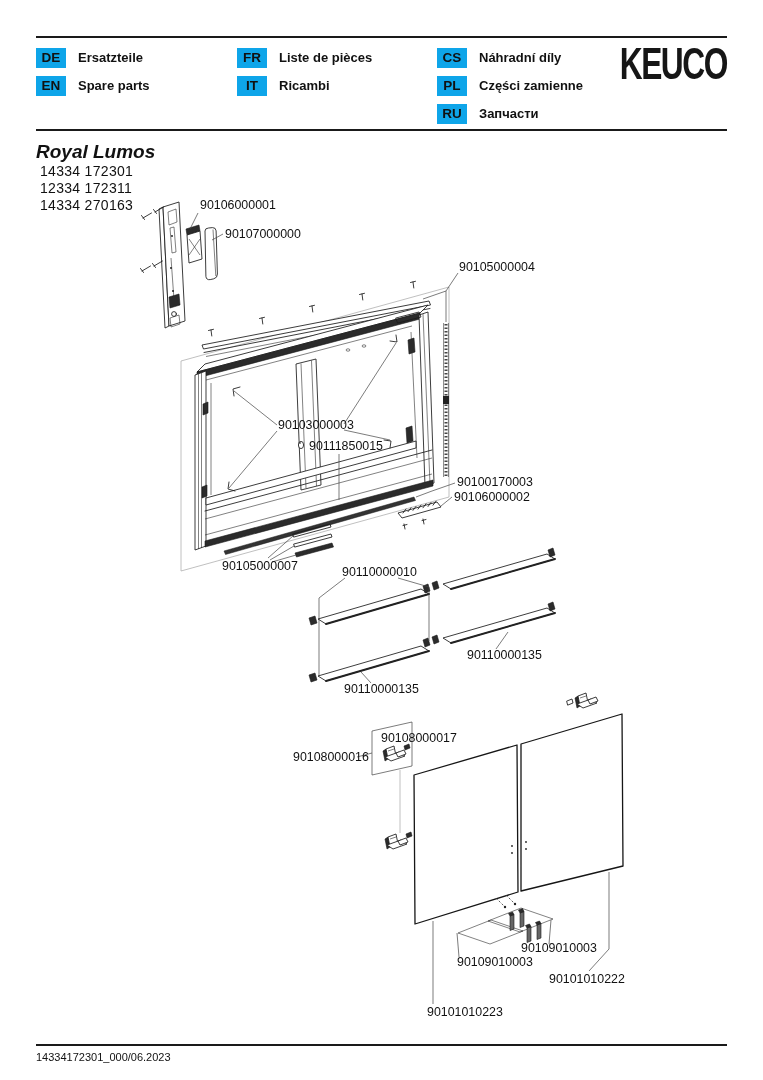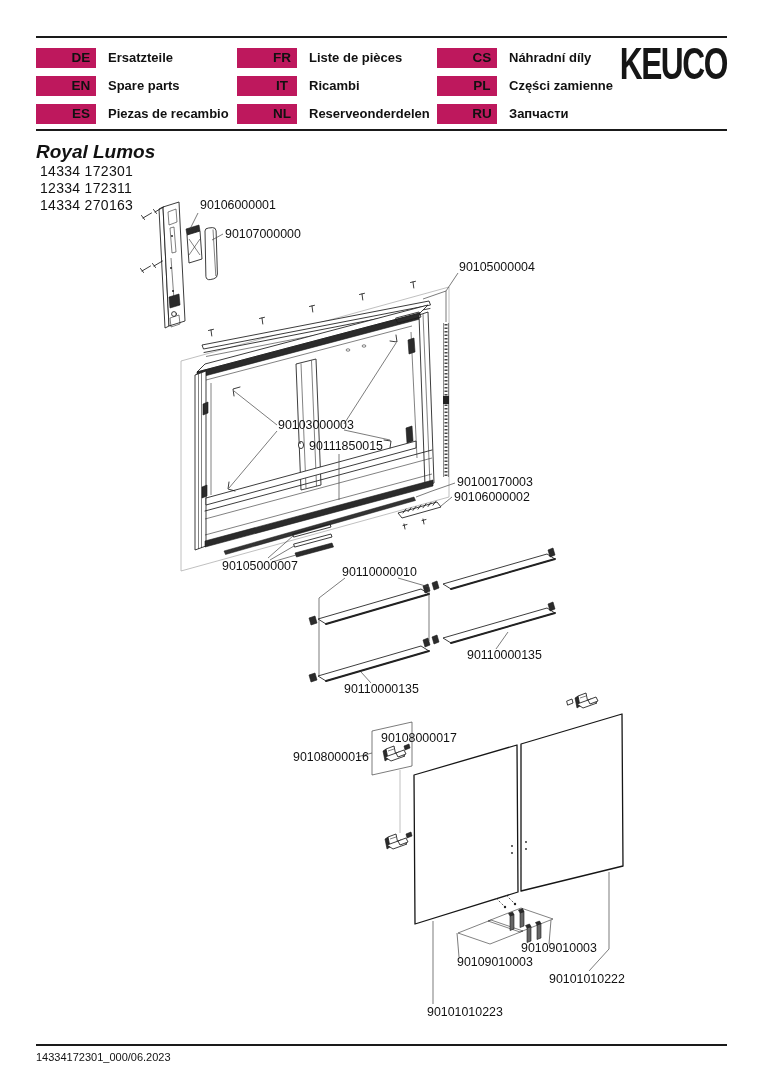--- a/index.html
+++ b/index.html
@@ -3,22 +3,22 @@
 <meta charset="utf-8">
 <style>
   html,body{margin:0;padding:0;background:#e8e8e8;}
   .page{position:relative;width:763px;height:1080px;background:#ffffff;margin:0 auto;
         font-family:"Liberation Sans",sans-serif;color:#111;overflow:hidden;}
   .rule{position:absolute;left:36px;width:691px;background:#1a1a1a;}
   .rule.top{top:36px;height:2px;}
   .rule.mid{top:129px;height:1.5px;}
   .rule.bot{top:1044px;height:1.5px;}
   .lang{position:absolute;height:20px;white-space:nowrap;}
-  .badge{display:inline-block;width:30px;height:20px;background:#be185d;color:#111;
-         font-weight:bold;font-size:13.5px;line-height:20px;text-align:center;vertical-align:top;padding-left:30px;}
+  .badge{display:inline-block;width:30px;height:20px;background:#0ea5e9;color:#111;
+         font-weight:bold;font-size:13.5px;line-height:20px;text-align:center;vertical-align:top;}
   .lang-label{display:inline-block;margin-left:12px;font-weight:bold;font-size:13px;line-height:20px;vertical-align:top;}
   .logo{position:absolute;top:42px;right:36px;font-size:44px;font-weight:bold;letter-spacing:-2px;
         transform:scaleX(0.72);transform-origin:100% 50%;color:#161616;line-height:1;}
   .product-name{position:absolute;left:36px;top:141px;font-size:19px;font-weight:bold;font-style:italic;}
   .sku{position:absolute;left:40px;font-size:14px;letter-spacing:0.3px;}
   .footer-doc{position:absolute;left:36px;top:1051px;font-size:11px;}
   svg text{font-family:"Liberation Sans",sans-serif;font-size:12.4px;fill:#111;}
   .ln{fill:none;stroke:#1a1a1a;stroke-width:.85;stroke-linejoin:round;stroke-linecap:round;}
   .tn{fill:none;stroke:#1a1a1a;stroke-width:.55;stroke-linejoin:round;}
   .wh{fill:#fff;stroke:#1a1a1a;stroke-width:.85;stroke-linejoin:round;}
@@ -33,28 +33,24 @@
 
 <div class="page">
 
   <div class="rule top"></div>
   <div class="rule mid"></div>
 
   <div class="lang" style="left:36px;top:48px">
     <span class="badge">DE</span><span class="lang-label">Ersatzteile</span></div>
   <div class="lang" style="left:36px;top:76px">
     <span class="badge">EN</span><span class="lang-label">Spare parts</span></div>
-  <div class="lang" style="left:36px;top:104px">
-    <span class="badge">ES</span><span class="lang-label">Piezas de recambio</span></div>
   <div class="lang" style="left:237px;top:48px">
     <span class="badge">FR</span><span class="lang-label">Liste de pièces</span></div>
   <div class="lang" style="left:237px;top:76px">
     <span class="badge">IT</span><span class="lang-label">Ricambi</span></div>
-  <div class="lang" style="left:237px;top:104px">
-    <span class="badge">NL</span><span class="lang-label">Reserveonderdelen</span></div>
   <div class="lang" style="left:437px;top:48px">
     <span class="badge">CS</span><span class="lang-label">Náhradní díly</span></div>
   <div class="lang" style="left:437px;top:76px">
     <span class="badge">PL</span><span class="lang-label">Części zamienne</span></div>
   <div class="lang" style="left:437px;top:104px">
     <span class="badge">RU</span><span class="lang-label">Запчасти</span></div>
 
   <div class="logo">KEUCO</div>
 
   <div class="product-name">Royal Lumos</div>

